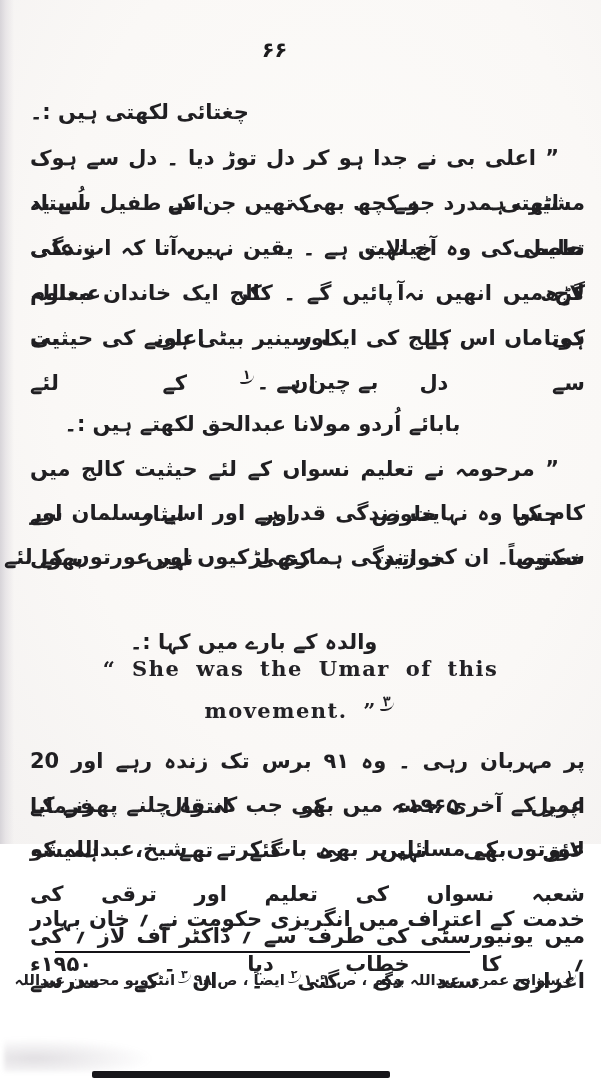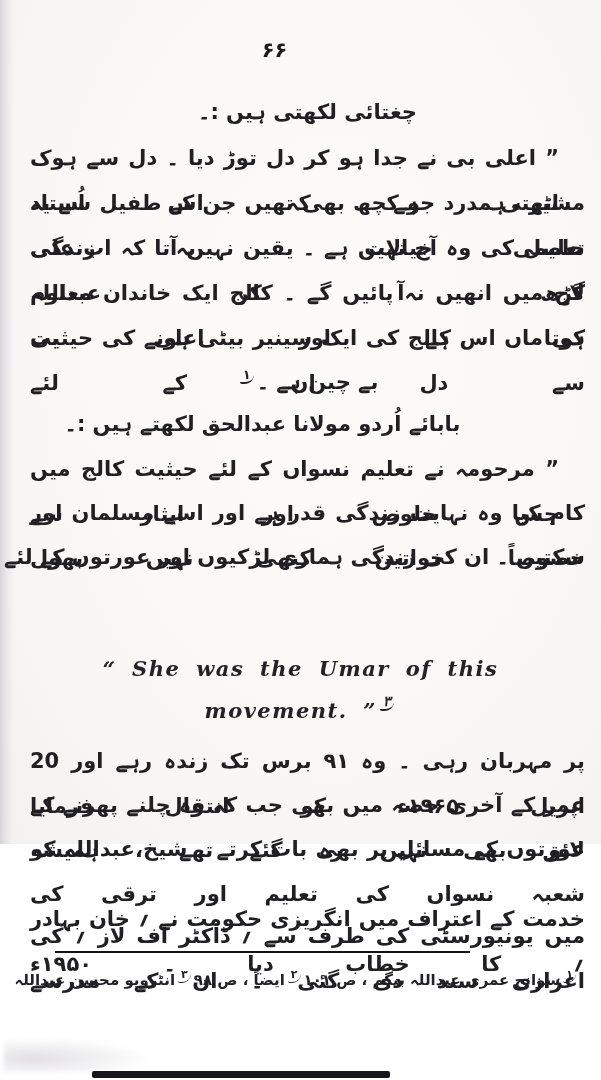--- a/index.html
+++ b/index.html
@@ -40,35 +40,35 @@
     letter-spacing:0px;
     white-space:nowrap;
     color:#201f22;
   }
   .fill{
     white-space:normal;
     text-align:justify;
     text-align-last:justify;
     text-justify:inter-word;
   }
-  .alignL{text-align:center;}
+  .alignL{text-align:left;}
   .alignC{text-align:center;}
   .indent{padding-right:26px;}
   .pageno{
     position:absolute;top:34px;left:0;right:0;
     text-align:center;font-size:21px;font-weight:bold;
     transform:translateX(-26px);
     direction:rtl;height:32px;line-height:32px;
   }
   .eng{
     position:absolute;left:55px;right:55px;top:648px;
     height:42px;line-height:42px;
     direction:ltr;text-align:center;
     font-family:"DejaVu Serif",serif;
-    font-style:italic;font-weight:bold;
+    font-weight:bold;
     font-size:21px;letter-spacing:1.5px;word-spacing:7px;
     color:#232226;
   }
   .fnref{
     display:inline-block;
     font-size:13px;line-height:13px;
     transform:translateY(-10px);
     border-bottom:2px solid #232226;
     border-radius:0 0 9px 2px;
     padding:0 3px 1px 3px;
@@ -112,20 +112,21 @@
   </div>
 
   <div class="line alignC" style="top:402px;padding-right:90px">بابائے اُردو مولانا عبدالحق لکھتے ہیں :۔</div>
 
   <div class="line fill indent" style="top:447px">” مرحومہ نے تعلیم نسواں کے لئے حیثیت کالج میں جس خلوص اور ایثار سے</div>
   <div class="line fill" style="top:491px">کام کیا وہ نہایت زندگی قدر ہے اور اسے مسلمان اور خصوصاً خواتین کبھی نہیں بھول</div>
   <div class="line" style="top:535px;text-align:right">
     <span>سکتیں ۔ ان کی زندگی ہماری لڑکیوں اور عورتوں کے لئے لائق تقلید ہے ۔ “</span>
   </div>
 
+  <div class="line alignL" style="top:620px;padding-left:100px">والدہ کے بارے میں کہا :۔</div>
 
   <div class="eng">
     <span>“ She was the Umar of this movement. ”</span><span class="fnref">۳</span>
   </div>
 
   <div class="line fill" style="top:739px">پر مہربان رہی ۔ وہ ۹۱ برس تک زندہ رہے اور 20 اپریل ۱۹۶۵ء کو انتقال فرمایا</div>
   <div class="line fill" style="top:783px">عمر کے آخری حصہ میں بھی جب کہ وہ چلنے پھرنے کے لائق بھی نہیں رہ گئے تھے ، ہمیشہ</div>
   <div class="line fill" style="top:827px">عورتوں کے مسائل پر بھی بات کرتے ۔ شیخ عبداللہ کو شعبہ نسواں کی تعلیم اور ترقی کی</div>
   <div class="line fill" style="top:897px">خدمت کے اعتراف میں انگریزی حکومت نے ؍ خان بہادر ؍ کا خطاب دیا ۔ ۱۹۵۰ء</div>
   <div class="line fill" style="top:914px">میں یونیورسٹی کی طرف سے ؍ ڈاکٹر آف لاز ؍ کی اعزازی سند دی گئی ۔ ان کے مدرسے</div>

